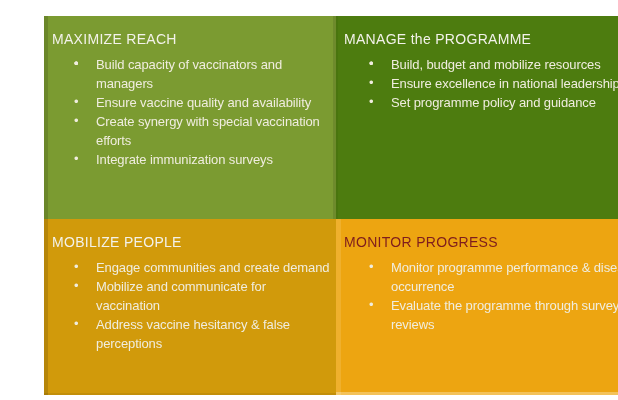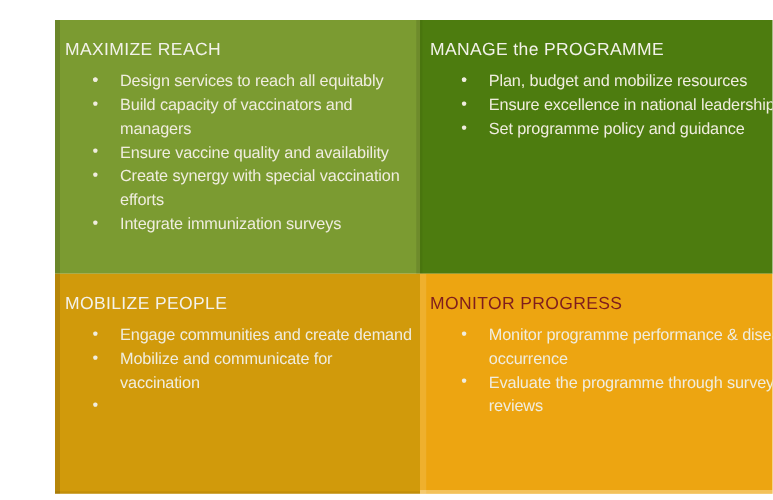--- a/index.html
+++ b/index.html
@@ -74,44 +74,44 @@
 </style>
 </head>
 <body>
 
 <div class="grid">
 
   <section class="quad tl top left" style="background: rgb(123, 155, 49);">
     <h2 class="title" style="color: rgb(243, 242, 234);">MAXIMIZE REACH</h2>
     <ul class="list" style="color: rgb(240, 237, 223);">
         <li><span class="dot">•</span></li>
-        <li><span class="dot">•</span><span>Design services to reach all equitably</span></li>
+        <li><span class="dot">•</span></li>
         <li><span class="dot">•</span><span>Build capacity of vaccinators and managers</span></li>
         <li><span class="dot">•</span><span>Ensure vaccine quality and availability</span></li>
         <li><span class="dot">•</span><span>Create synergy with special vaccination efforts</span></li>
         <li><span class="dot">•</span><span>Integrate immunization surveys</span></li>
       </ul>
   </section>
 
   <section class="quad tr top right" style="background: #4d7c0f;">
     <h2 class="title" style="color: rgb(243, 242, 234);">MANAGE the PROGRAMME</h2>
     <ul class="list" style="color: rgb(240, 237, 223);">
         <li><span class="dot">•</span></li>
-        <li><span class="dot">•</span><span>Plan, budget and mobilize resources</span></li>
+        <li><span class="dot">•</span><span>Build, budget and mobilize resources</span></li>
         <li><span class="dot">•</span><span>Ensure excellence in national leadership</span></li>
         <li><span class="dot">•</span><span>Set programme policy and guidance</span></li>
       </ul>
   </section>
 
   <section class="quad bl bottom left" style="background: rgb(209, 154, 11);">
     <h2 class="title" style="color: rgb(243, 242, 234);">MOBILIZE PEOPLE</h2>
     <ul class="list" style="color: rgb(240, 237, 223);">
         <li><span class="dot">•</span><span>Engage communities and create demand</span></li>
         <li><span class="dot">•</span><span>Mobilize and communicate for vaccination</span></li>
-        <li><span class="dot">•</span></li>
+        <li><span class="dot">•</span><span>Address vaccine hesitancy &amp; false perceptions</span></li>
       </ul>
   </section>
 
   <section class="quad br bottom right" style="background: rgb(237, 165, 17);">
     <h2 class="title" style="color: #7f1d1d;">MONITOR PROGRESS</h2>
     <ul class="list" style="color: rgb(240, 237, 223);">
         <li><span class="dot">•</span><span>Monitor programme performance &amp; disease occurrence</span></li>
         <li><span class="dot">•</span><span>Evaluate the programme through surveys &amp; reviews</span></li>
       </ul>
   </section>

